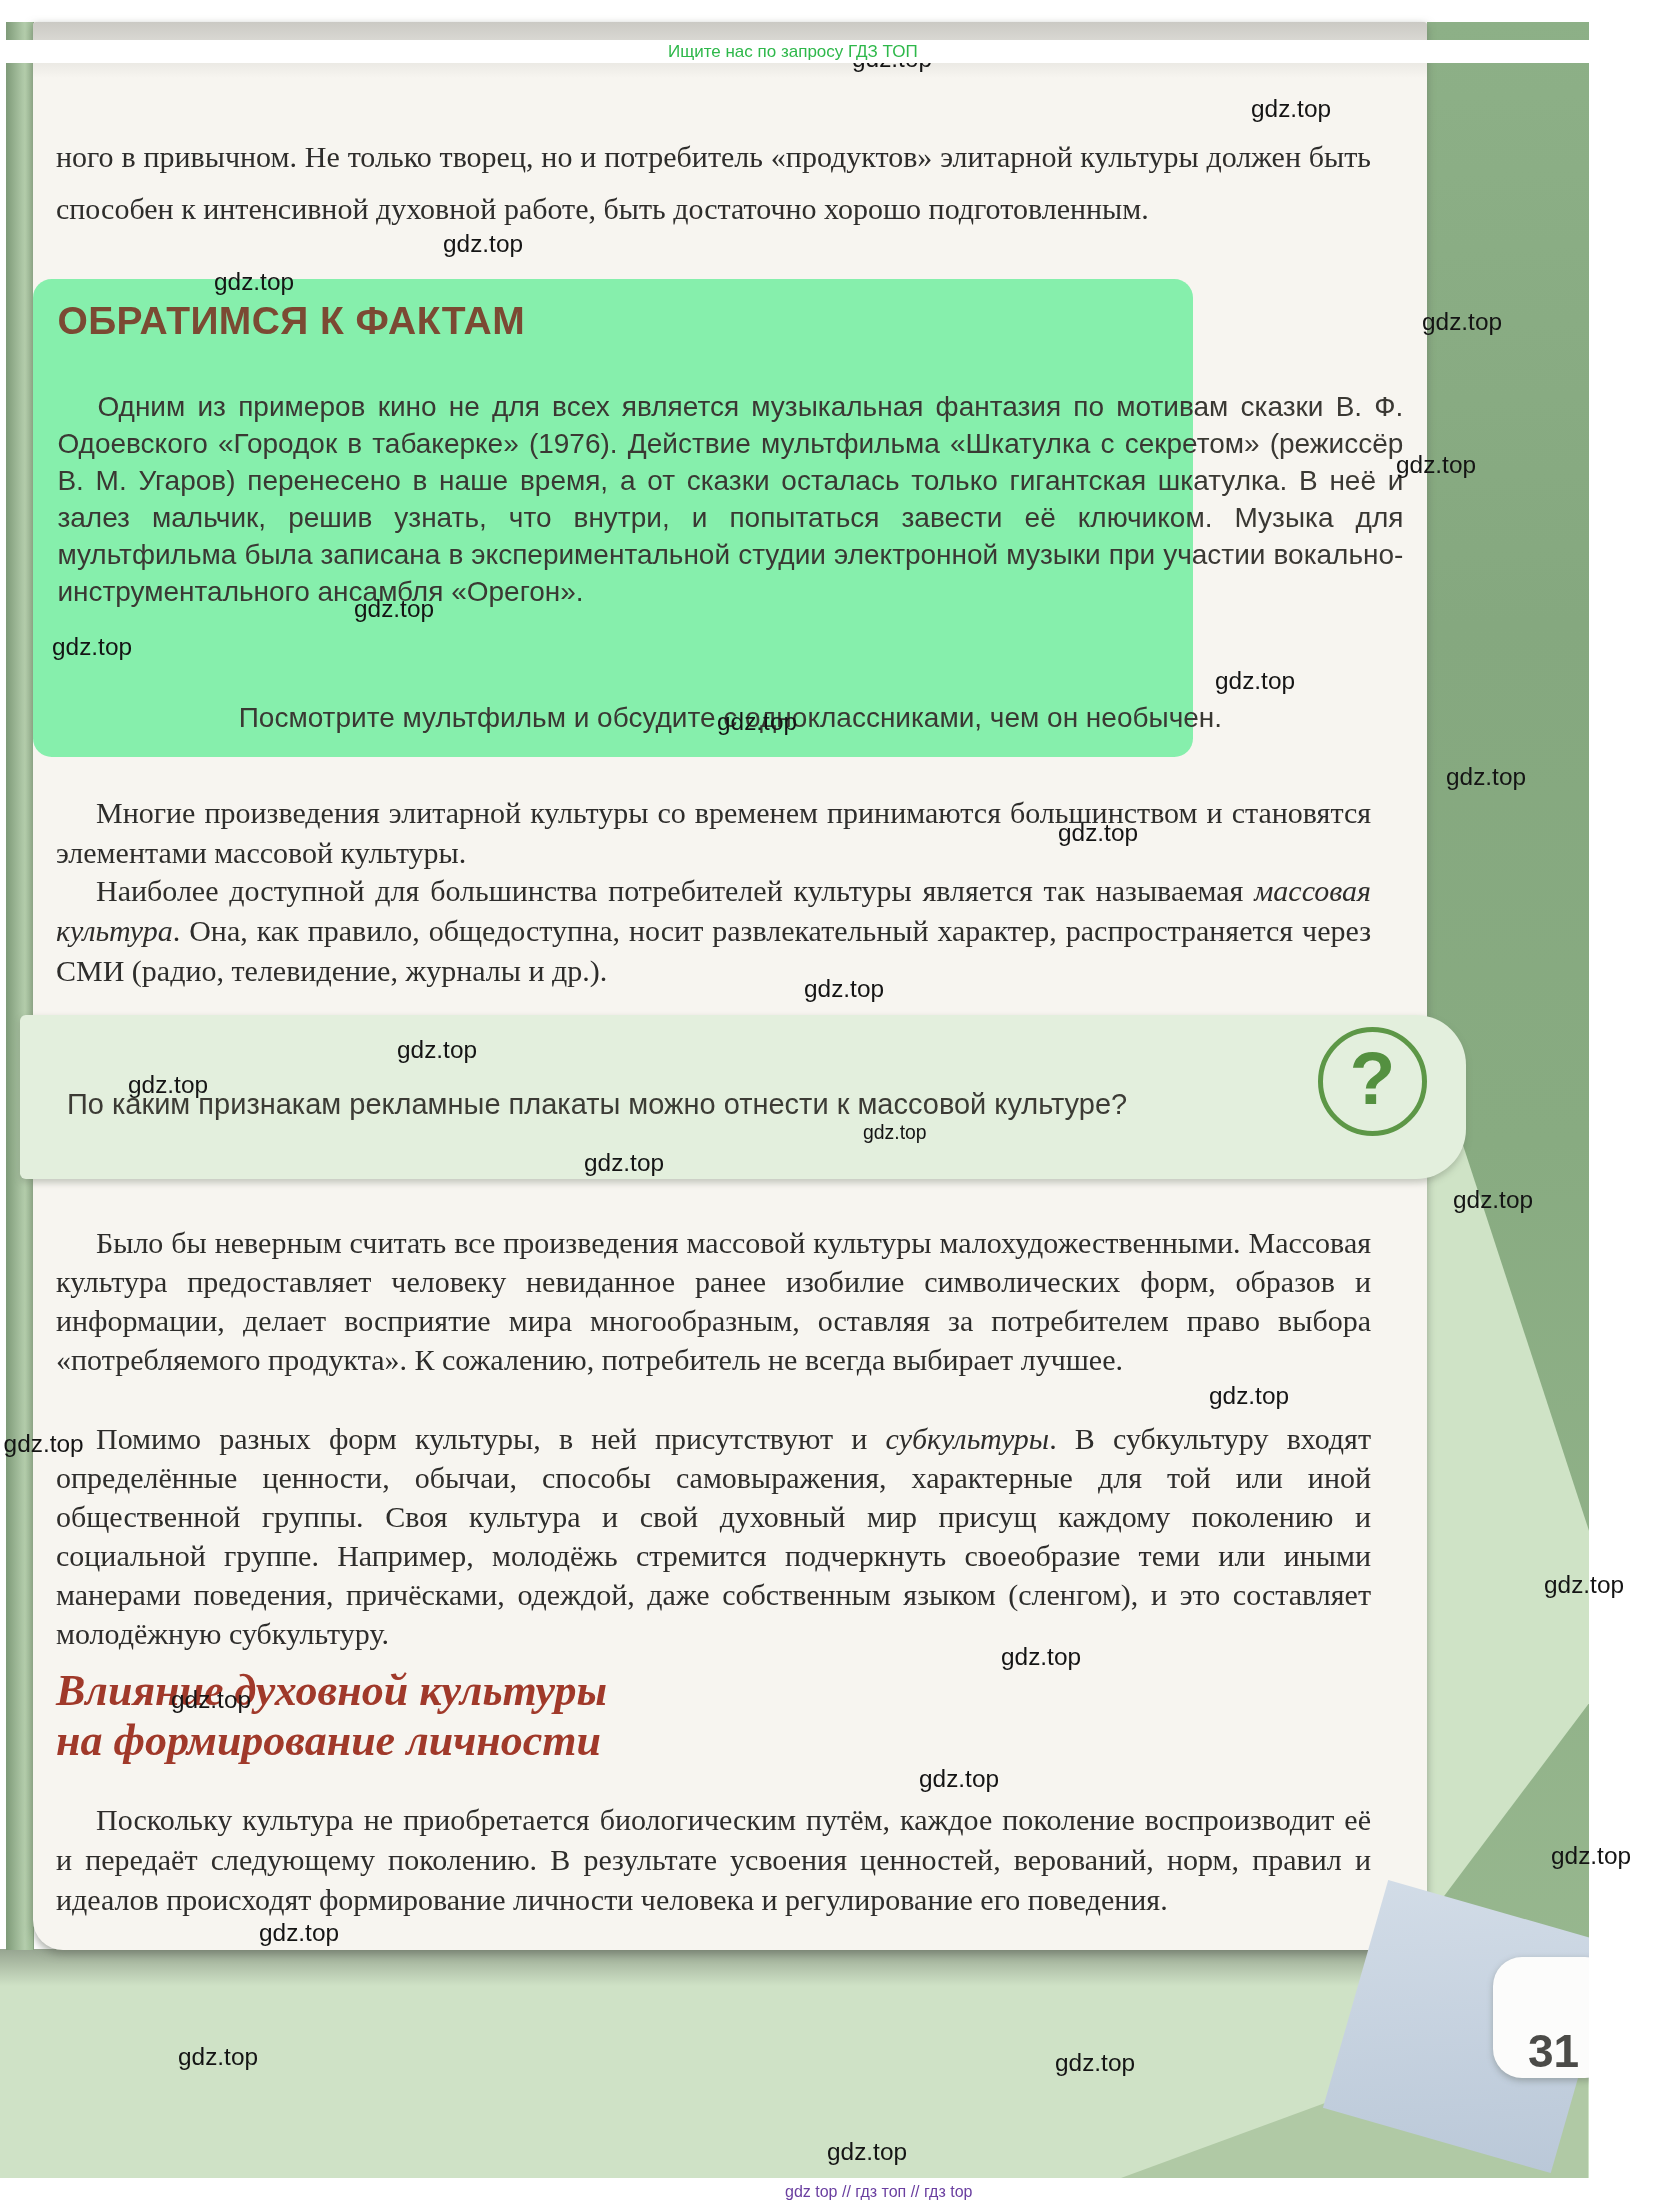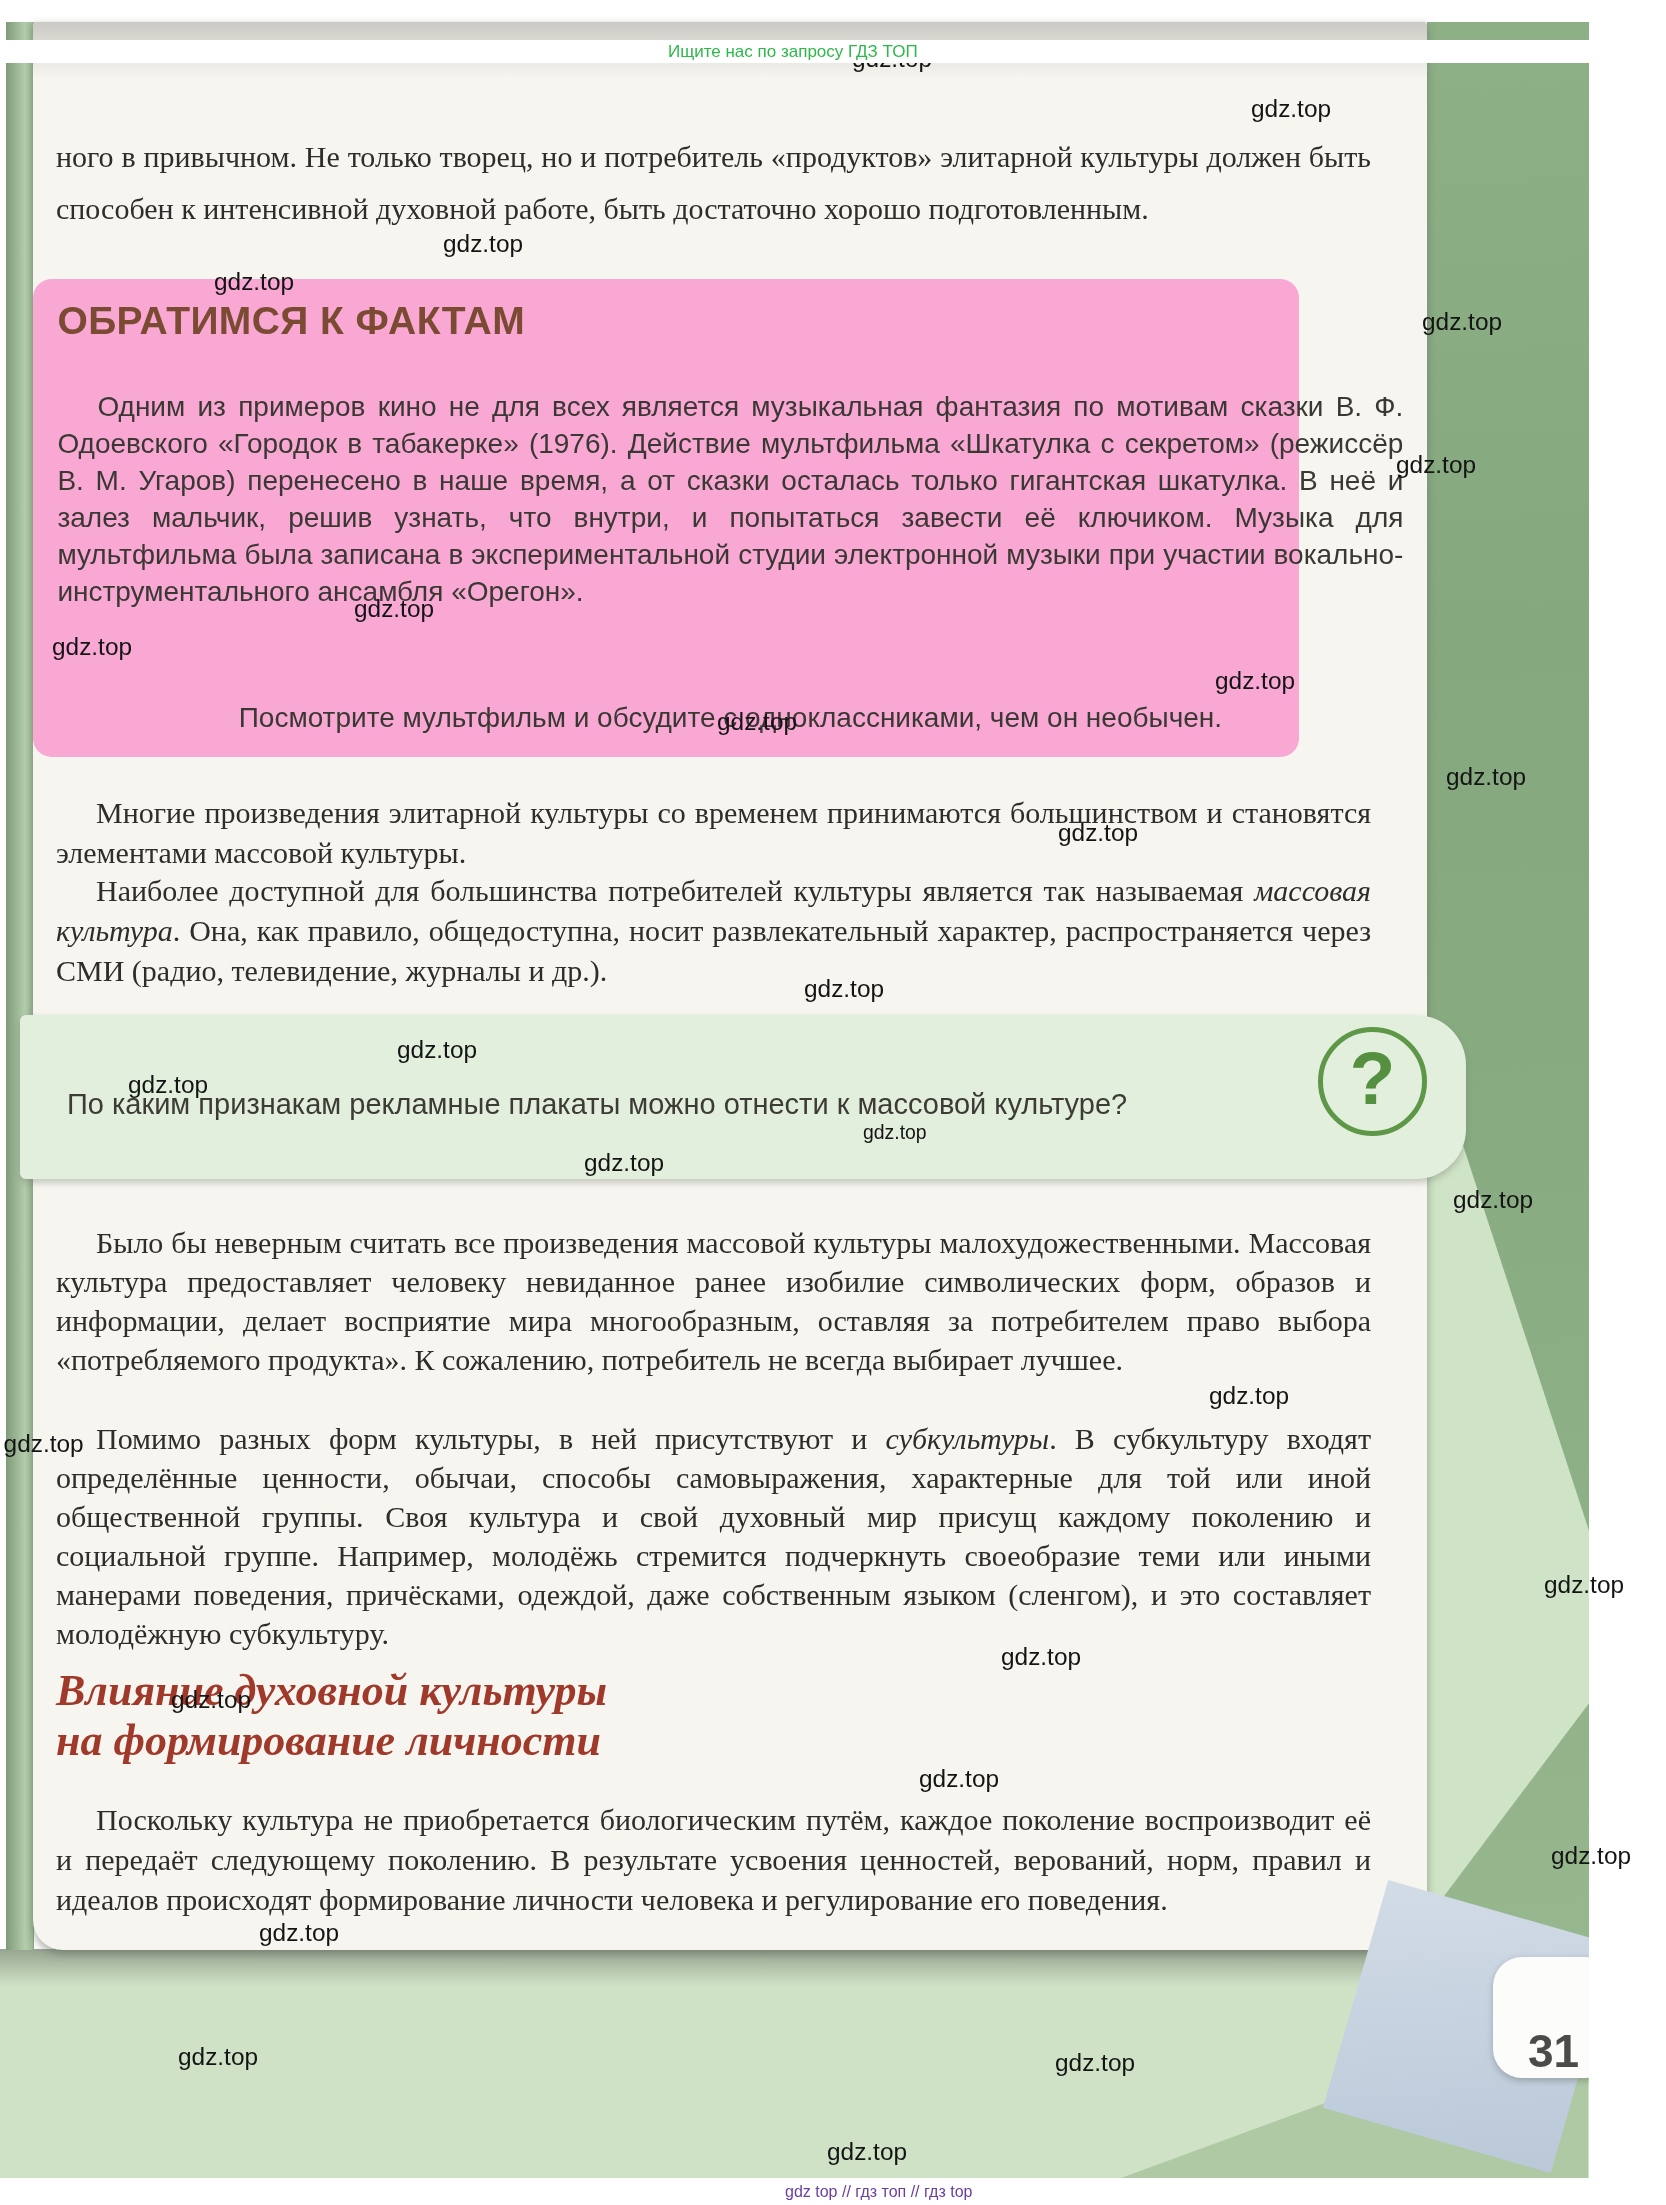--- a/index.html
+++ b/index.html
@@ -32,21 +32,21 @@
   .serif-p{position:absolute;width:1315px;left:56px;font-size:30px;line-height:39px;
     text-align:justify;color:#2e2d2b;z-index:3;}
   .indent{text-indent:40px;}
   .p-intro{top:101px;line-height:52px;}
   .p1{top:763px;line-height:40px;}
   .p2{top:841px;line-height:40px;}
   .p3{top:1193px;}
   .p4{top:1389px;}
   .p5{top:1770px;line-height:40px;}
 
-  .facts-box{left:33px;top:279px;width:1266px;height:478px;background:#f9a8d4;
+  .facts-box{left:33px;top:279px;width:1160px;height:478px;background:#86efac;
     border-radius:18.7px;z-index:3;}
   .facts-heading{position:absolute;left:24.4px;top:20px;
     font-family:"Liberation Sans",sans-serif;font-size:39px;font-weight:700;
     letter-spacing:0.4px;color:#7b4a33;}
   .facts-body{position:absolute;left:24.4px;top:81px;width:1346px;
     font-family:"Liberation Sans",sans-serif;font-size:28px;line-height:37px;
     text-align:justify;text-indent:40px;color:#3a3833;}
   .facts-task{position:absolute;left:24.4px;top:395px;width:1346px;
     font-family:"Liberation Sans",sans-serif;font-size:28px;color:#3a3833;text-align:center;}
 

